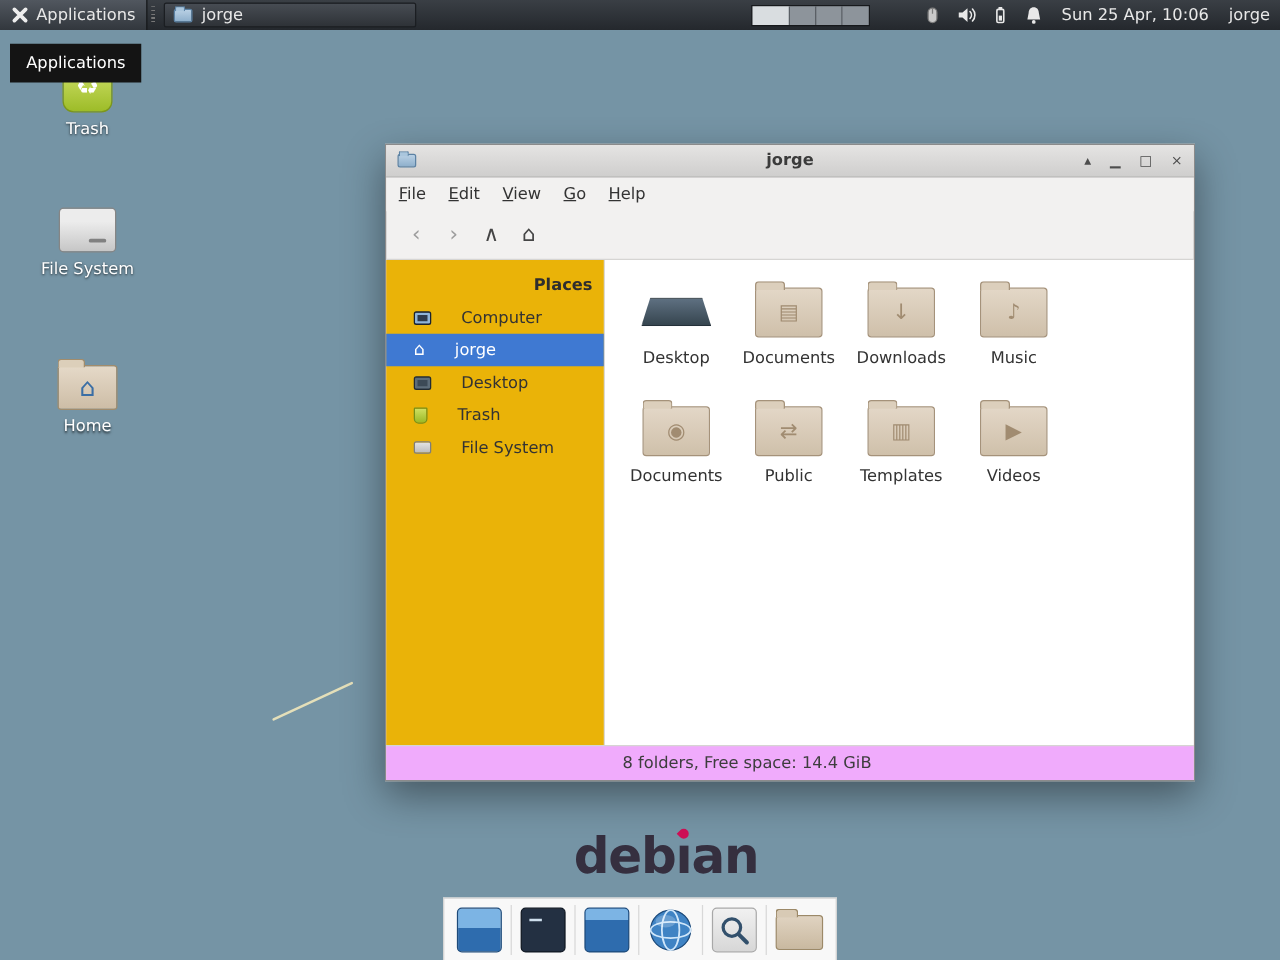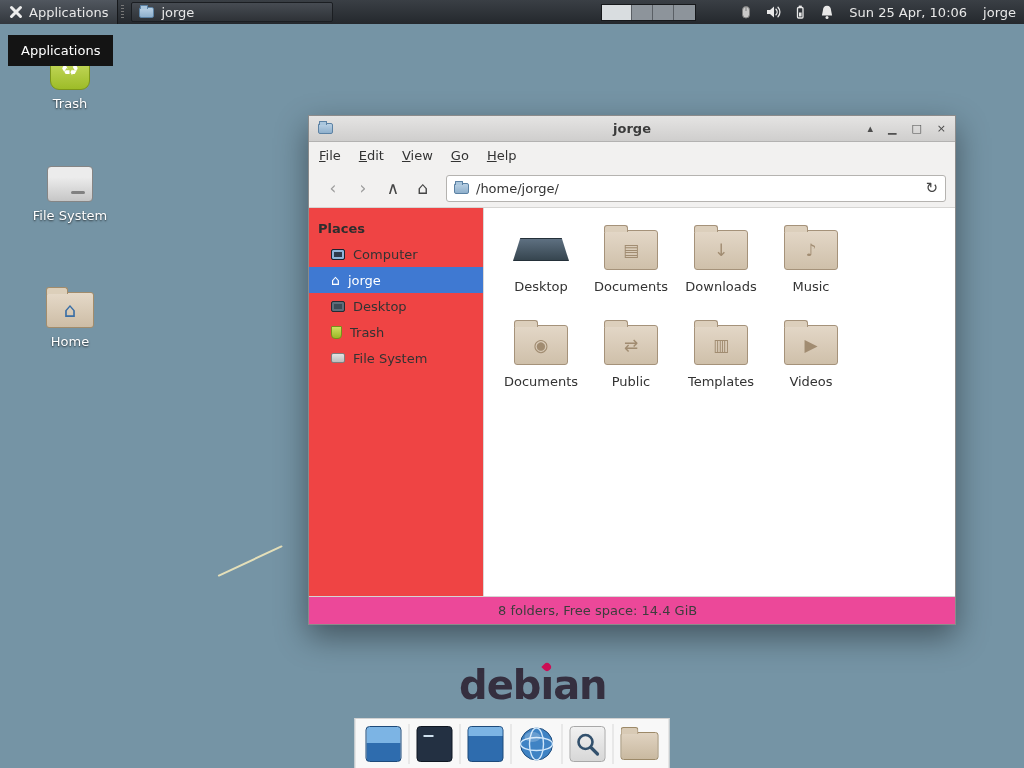--- a/index.html
+++ b/index.html
@@ -75,23 +75,23 @@
              border-bottom:1px solid #d6d5d3; }
   .nav-btn { width:30px; height:28px; display:flex; align-items:center; justify-content:center;
              font-size:17px; color:#454545; cursor:pointer; }
   .nav-btn.dim { color:#9d9d9d; }
   .pathwrap { flex:1; height:27px; margin-left:8px; background:#fff; border:1px solid #b5b3b0;
               border-radius:3px; display:flex; align-items:center; gap:7px; padding:0 7px; }
   .path-input { flex:1; border:none; outline:none; font:13px "DejaVu Sans", sans-serif; color:#333; background:transparent; }
   .reload { color:#454545; font-size:15px; cursor:pointer; }
 
   .wbody { flex:1; display:flex; min-height:0; }
-  .sidebar { width:175px; flex:0 0 175px; background:#ef4444; border-right:1px solid #dbd9d6; padding-top:8px; }
+  .sidebar { width:175px; flex:0 0 175px; background:#eab308; border-right:1px solid #dbd9d6; padding-top:8px;text-align:right; }
   .side-header { font-weight:bold; color:#2e2e2e; padding:5px 9px; }
-  .side-row { display:flex; align-items:center; gap:8px; height:26px; padding-left:22px; cursor:pointer; }
+  .side-row { display:flex; align-items:center; gap:24px; height:26px; padding-left:22px; cursor:pointer; }
   .side-row.selected { background:#3f79d2; color:#fff; }
   .ico-computer { width:14px; height:11px; background:#2e3a4d; border:1px solid #1b2330; border-radius:2px;
                   box-shadow:inset 0 0 0 2px #8fb4da; }
   .ico-desk-sm { width:14px; height:11px; background:#3c4a56; border:1px solid #222b33; border-radius:2px;
                   box-shadow:inset 0 0 0 2px #5d6d7a; }
   .glyph-home { font-size:14px; line-height:1; }
   .ico-trash-sm { width:11px; height:13px; background:linear-gradient(#cfe060,#9bb926);
                   border:1px solid #75901a; border-radius:1px 1px 4px 4px; }
   .ico-drive { width:14px; height:10px; background:linear-gradient(#e3e3e3,#bdbdbd);
                border:1px solid #7e7e7e; border-radius:2px; }
@@ -103,21 +103,21 @@
                 display:flex; align-items:center; justify-content:center; }
   .folder-ico::before { content:""; position:absolute; top:-6px; left:-1px; width:22px; height:6px;
                 background:#dccfbc; border:1px solid #a5927a; border-bottom:none; border-radius:3px 3px 0 0; }
   .emblem { color:#a18c71; font-size:17px; line-height:1; }
   .desk-ico { width:58px; height:40px; margin-top:10px; position:relative; }
   .desk-ico::before { content:""; position:absolute; left:1px; right:1px; top:8px; bottom:9px;
                 background:linear-gradient(#5e7081,#36454f); border:1px solid #243039;
                 clip-path:polygon(13% 0,87% 0,100% 100%,0 100%); }
   .tile-label { margin-top:9px; font-size:13px; color:#333; }
 
-  .statusbar { height:28px; flex:0 0 28px; border-top:1px solid #d6d5d3; background:#ec4899;
+  .statusbar { height:28px; flex:0 0 28px; border-top:1px solid #d6d5d3; background:#f0abfc;
                display:flex; align-items:center; padding-left:189px; color:#3d3d3d; }
 
   
   .deblogo { position:absolute; left:459px; top:662px; font-size:40px; font-weight:bold;
              color:#352f3f; letter-spacing:-1px; z-index:4; }
   .deblogo .ipart { position:relative; display:inline-block; }
   .deblogo .ipart::after { content:""; position:absolute; left:3px; top:1px; width:8px; height:8px;
              background:#ce0f56; border-radius:50% 50% 50% 0; transform:rotate(45deg); }
 
   
@@ -220,25 +220,20 @@
     <span class="menu-item">View</span>
     <span class="menu-item">Go</span>
     <span class="menu-item">Help</span>
   </div>
 
   <div class="toolbar">
     <span class="nav-btn dim">‹</span>
     <span class="nav-btn dim">›</span>
     <span class="nav-btn">∧</span>
     <span class="nav-btn">⌂</span>
-    <div class="pathwrap">
-      <span class="mini-folder"></span>
-      <input class="path-input" value="/home/jorge/" style="">
-      <span class="reload">↻</span>
-    </div>
   </div>
 
   <div class="wbody">
     <div class="sidebar">
       <div class="side-header">Places</div>
       <div class="side-row">
         <span class="ico-computer"></span>
         <span>Computer</span>
       </div>
       <div class="side-row selected">

